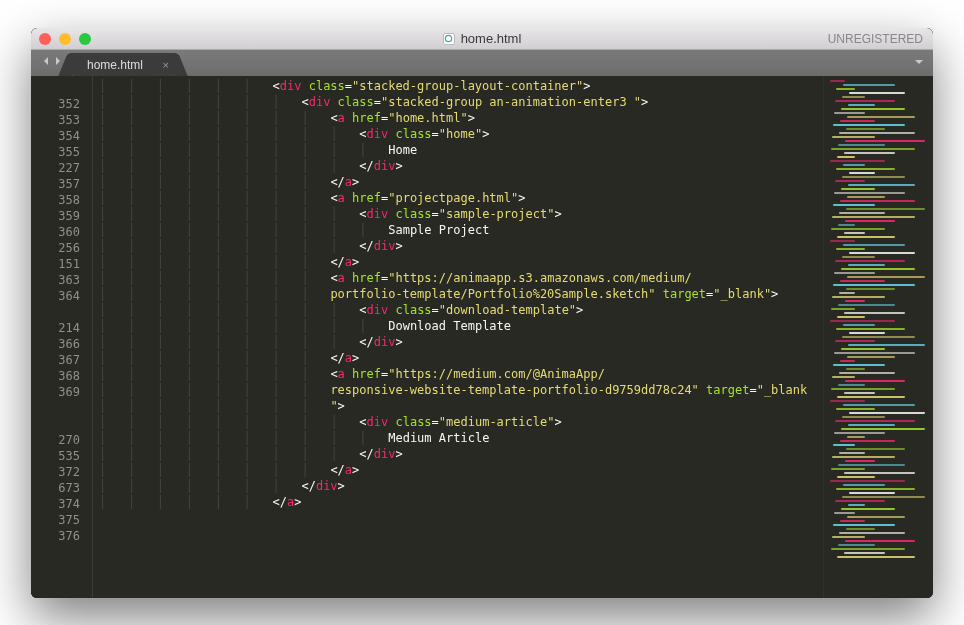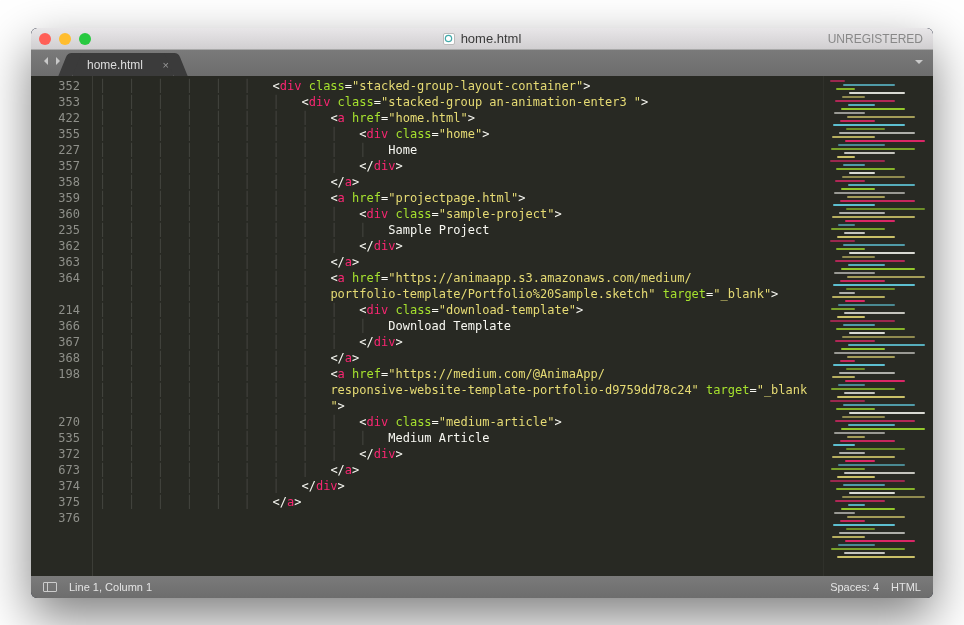--- a/index.html
+++ b/index.html
@@ -96,21 +96,21 @@
     display: flex;
     background: #282923;
     overflow: hidden;
     position: relative;
   }
   .gutter {
     width: 62px;
     background: #282923;
     color: #8f908a;
     text-align: right;
-    padding: 2px 12px 2px 0;
+    padding: 20px 12px 2px 0;
     font-size: 12px;
     line-height: 16px;
     flex-shrink: 0;
     user-select: none;
     border-right: 1px solid #3c3d37;
   }
   .code {
     flex: 1;
     padding: 2px 0 2px 6px;
     color: #f8f8f2;
@@ -191,37 +191,37 @@
       <span><svg viewBox="0 0 12 12">
             <path d="M2 4 L6 8 L10 4"></path>
           </svg></span>
     </div>
   </div>
 
   <div class="editor">
     <div class="gutter" id="gutter">
         <div>352</div>
         <div>353</div>
-        <div>422</div>
+        <div>354</div>
         <div>355</div>
         <div>227</div>
         <div>357</div>
         <div>358</div>
         <div>359</div>
         <div>360</div>
-        <div>235</div>
-        <div>362</div>
+        <div>256</div>
+        <div>151</div>
         <div>363</div>
         <div>364</div>
         <div>&nbsp;</div>
         <div>214</div>
         <div>366</div>
         <div>367</div>
         <div>368</div>
-        <div>198</div>
+        <div>369</div>
         <div>&nbsp;</div>
         <div>&nbsp;</div>
         <div>270</div>
         <div>535</div>
         <div>372</div>
         <div>673</div>
         <div>374</div>
         <div>375</div>
         <div>376</div>
       </div>
@@ -345,21 +345,14 @@
           <div class="mml" style="margin-left: 4px; width: 33px; background: rgb(230, 219, 116); opacity: 0.75;"></div>
           <div class="mml" style="margin-left: 17px; width: 70px; background: rgb(249, 38, 114); opacity: 0.85;"></div>
           <div class="mml" style="margin-left: 10px; width: 37px; background: rgb(102, 217, 239); opacity: 0.55;"></div>
           <div class="mml" style="margin-left: 3px; width: 74px; background: rgb(166, 226, 46); opacity: 0.65;"></div>
           <div class="mml" style="margin-left: 16px; width: 41px; background: rgb(248, 248, 242); opacity: 0.75;"></div>
           <div class="mml" style="margin-left: 9px; width: 78px; background: rgb(230, 219, 116); opacity: 0.85;"></div>
         </div>
     </div>
   </div>
 
-  <div class="statusbar">
-    <div class="panel-icon"></div>
-    <span>Line 1, Column 1</span>
-    <span class="spacer"></span>
-    <span>Spaces: 4</span>
-    <span>HTML</span>
-  </div>
 
 </div>
 
 </body></html>

